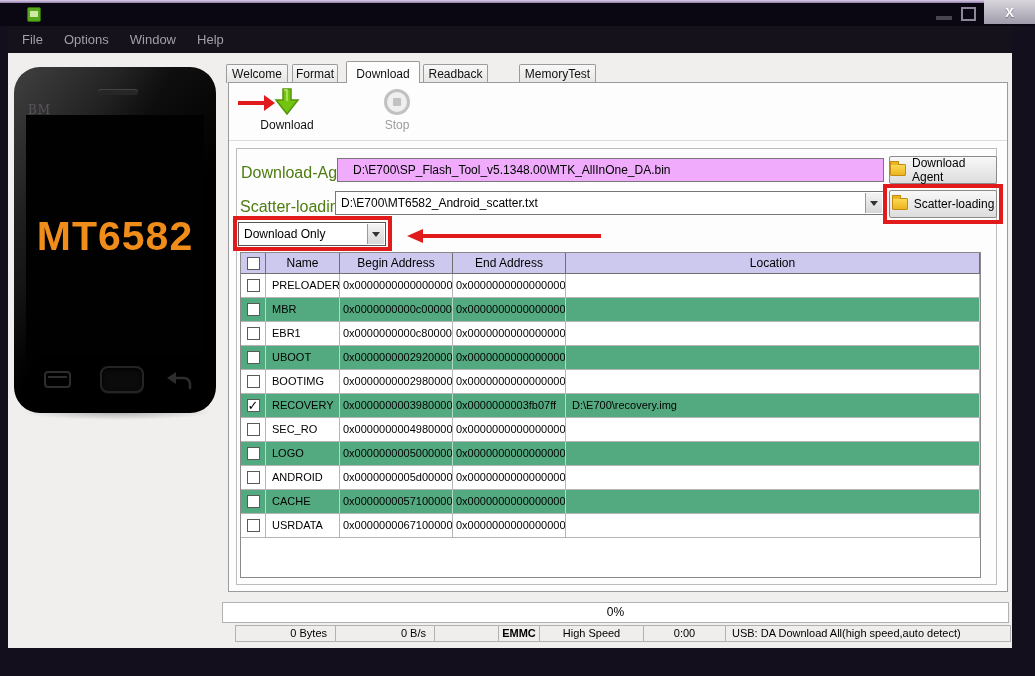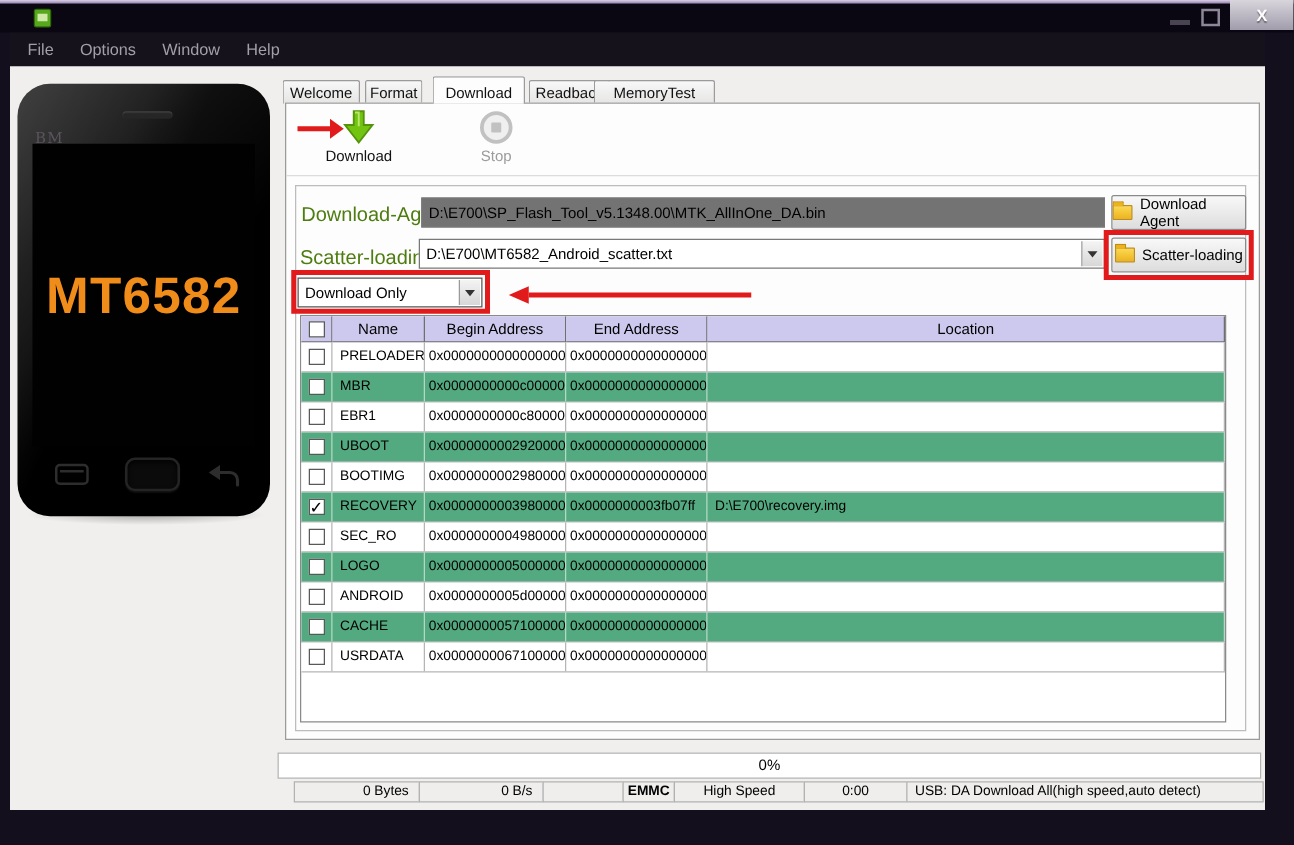--- a/index.html
+++ b/index.html
@@ -48,41 +48,41 @@
   .nav-home{position:absolute;left:86px;top:299px;width:44px;height:27px;border:2px solid #242424;border-radius:8px;
     background:#0b0b0b;box-shadow:inset 0 2px 4px rgba(0,0,0,.8),0 1px 1px rgba(255,255,255,.06);}
   .nav-back{position:absolute;left:150px;top:302px;width:30px;height:22px;}
   
   .tab{position:absolute;top:64px;height:19px;background:linear-gradient(#f8f8f8,#e6e5e4);
     border:1px solid #9b9b9b;border-bottom:none;border-radius:2px 2px 0 0;
     font-size:12px;color:#111;text-align:center;line-height:18px;cursor:pointer;z-index:2;}
   .tab.active{top:61px;height:22px;background:#fdfdfd;line-height:24px;z-index:4;}
   .tab-welcome{left:226px;width:62px;} .tab-format{left:292px;width:46px;}
   .tab-download{left:346px;width:74px;} .tab-readback{left:423px;width:65px;}
-  .tab-memorytest{left:475px;width:97px;}
+  .tab-memorytest{left:519px;width:77px;}
   
   .panel{position:absolute;left:228px;top:82px;width:780px;height:510px;background:#fdfdfd;
     border:1px solid #9b9b9b;z-index:3;}
   .toolbar-sep{position:absolute;left:229px;top:140px;width:778px;height:1px;background:#dcdcdc;z-index:4;}
   
   .arrow-right-shaft{position:absolute;left:238px;top:101px;width:27px;height:4px;background:var(--annotation-red);z-index:5;}
   .arrow-right-head{position:absolute;left:264px;top:95px;width:0;height:0;z-index:5;
     border-left:11px solid var(--annotation-red);border-top:8px solid transparent;border-bottom:8px solid transparent;}
   .dl-icon{position:absolute;left:274px;top:88px;width:26px;height:28px;z-index:4;cursor:pointer;}
   .dl-label{position:absolute;left:245px;top:118px;width:84px;text-align:center;font-size:12px;color:#111;z-index:4;cursor:pointer;}
   .stop-icon{position:absolute;left:384px;top:89px;width:26px;height:26px;border-radius:50%;
     border:3px solid #c1c1c1;background:#efefef;z-index:4;}
   .stop-icon::after{content:"";position:absolute;left:6px;top:6px;width:8px;height:8px;background:#c1c1c1;border-radius:1px;}
   .stop-label{position:absolute;left:367px;top:118px;width:60px;text-align:center;font-size:12px;color:#9c9c9c;z-index:4;}
   
   .groupbox{position:absolute;left:236px;top:148px;width:761px;height:437px;border:1px solid #bcbcbc;z-index:4;}
   .fld-label{position:absolute;font-size:16px;color:#4d7c0f;z-index:5;}
   .lbl-da{left:241px;top:164px;} .lbl-sc{left:240px;top:198px;}
-  .textbox{position:absolute;background:#737373;border:1px solid #787878;z-index:5;font-size:12px;color:#000;
-    line-height:22px;padding-left:5px;white-space:nowrap;overflow:hidden;}
+  .textbox{position:absolute;background:#f0abfc;border:1px solid #787878;z-index:5;font-size:12px;color:#000;
+    line-height:22px;padding-left:15px;white-space:nowrap;overflow:hidden;}
   .da-input{left:337px;top:158px;width:547px;height:24px;}
   .combo{position:absolute;background:#fff;border:1px solid #787878;z-index:5;font-size:12px;color:#000;
     line-height:22px;padding-left:5px;white-space:nowrap;cursor:pointer;}
   .sc-combo{left:335px;top:191px;width:549px;height:24px;}
   .mode-combo{left:238px;top:222px;width:148px;height:24px;border-color:#555;}
   .dd-btn{position:absolute;right:1px;top:1px;bottom:1px;width:17px;
     background:linear-gradient(#f4f4f4,#d7d7d7);border-left:1px solid #9a9a9a;}
   .dd-btn::after{content:"";position:absolute;left:4px;top:8px;width:0;height:0;
     border-top:5px solid #333;border-left:4px solid transparent;border-right:4px solid transparent;}
   .push-btn{position:absolute;width:108px;height:28px;z-index:5;cursor:pointer;

